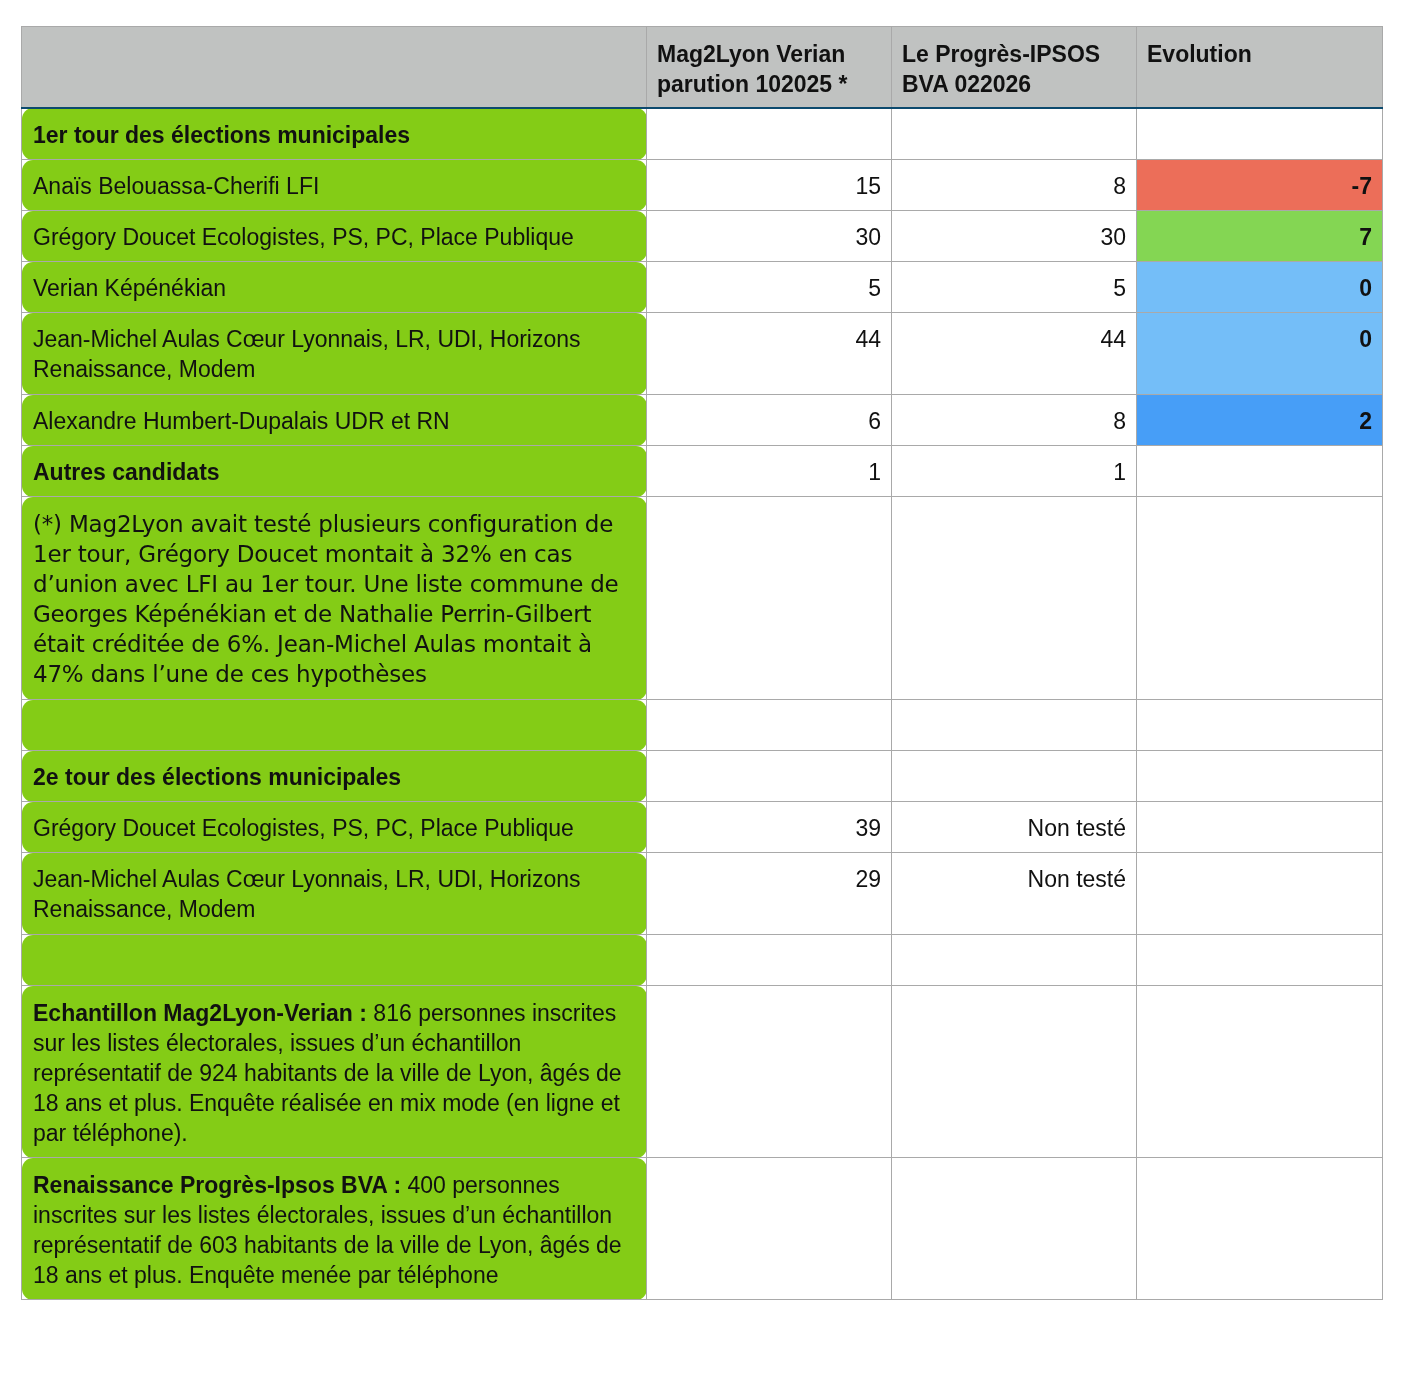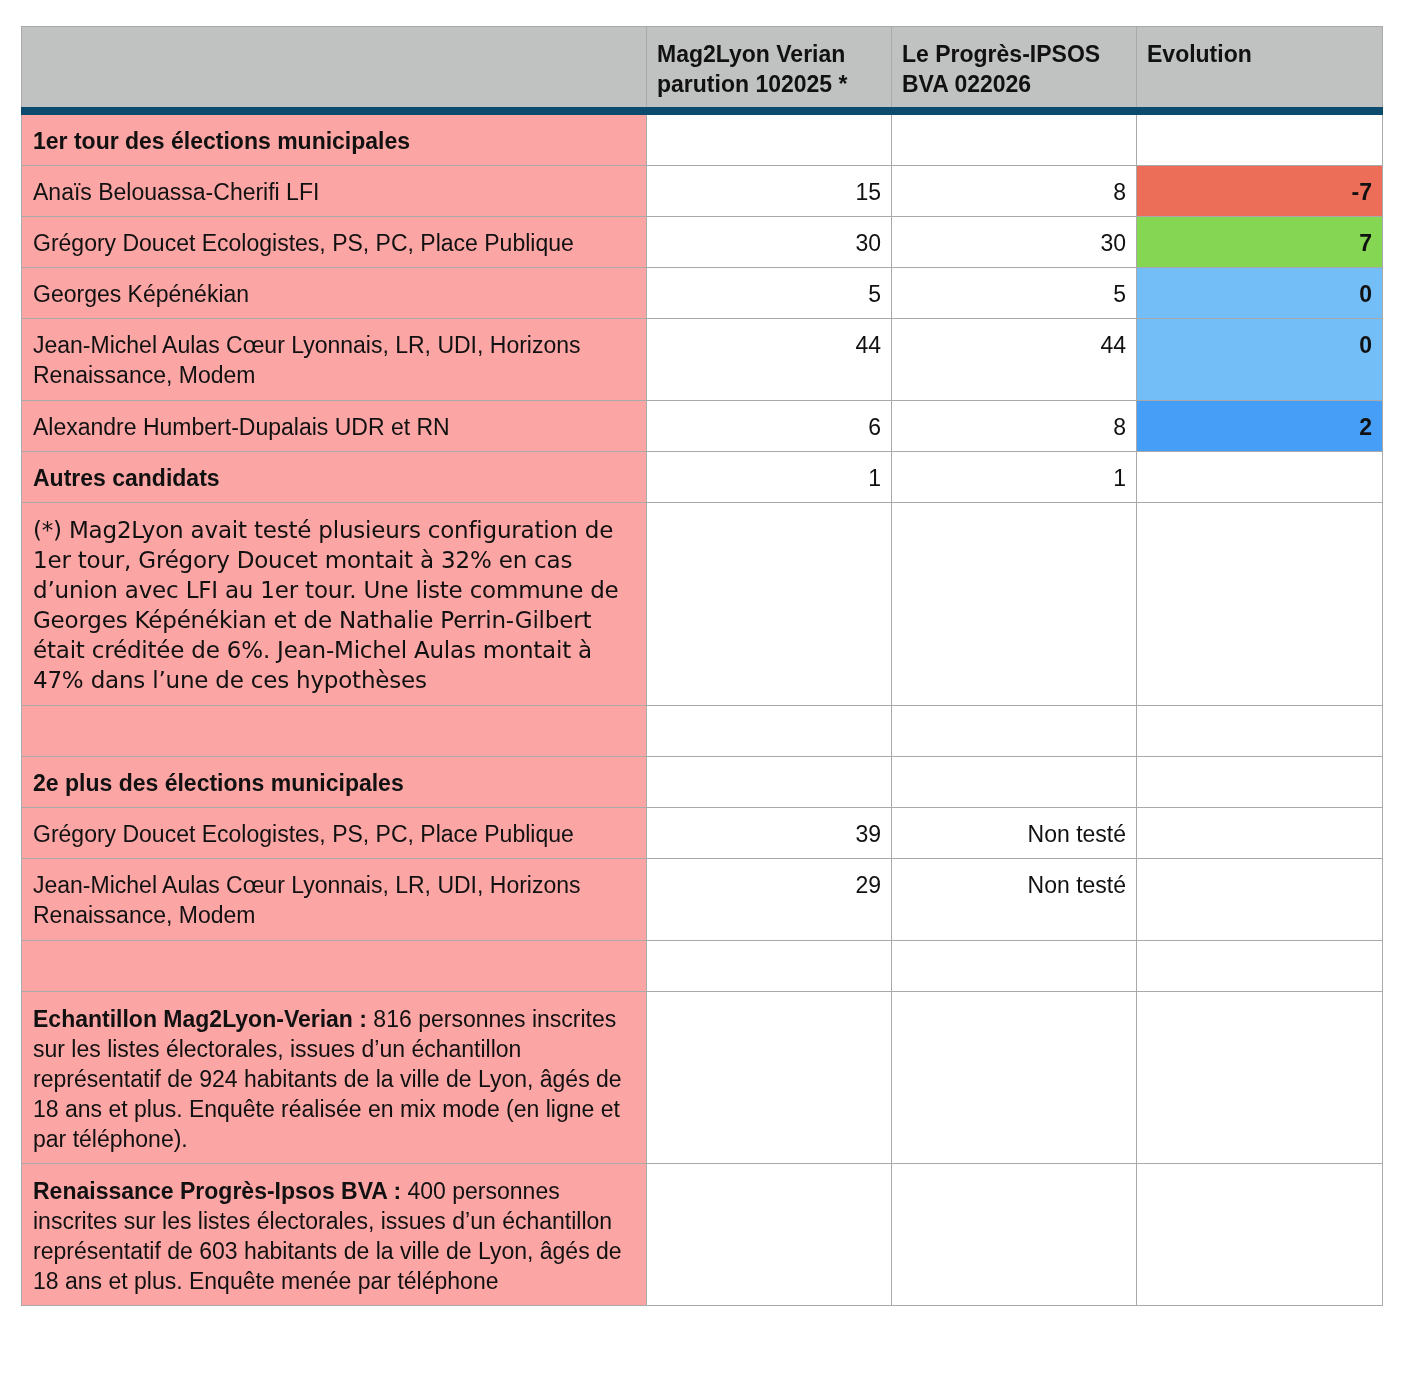--- a/index.html
+++ b/index.html
@@ -20,23 +20,23 @@
     line-height: 30px;
     vertical-align: top;
     background: #ffffff;
   }
   table.poll th {
     background: #c0c2c1;
     text-align: left;
     font-weight: bold;
     padding-top: 12px;
     height: 68px;
-    border-bottom: 8px solid #0c4a6e;
+    border-bottom: 2px solid #0c4a6e;
   }
-  table.poll td.label { background: #fca5a5; padding-left: 11px; }
+  table.poll td.label { background: #84cc16; padding-left: 11px; border-radius: 11px; }
   table.poll td.num { text-align: right; }
   table.poll tr { height: 51px; }
   table.poll td { padding-top: 11px; padding-bottom: 9px; }
   table.poll tr.tall td { padding-bottom: 10px; }
   .bold { font-weight: bold; }
   td.evo { font-weight: bold; text-align: right; }
   .note { font-family: "DejaVu Sans", sans-serif; font-size: 21px; line-height: 27.5px; letter-spacing: -0.2px; }
   tr.spacer td { height: 30px; }
 </style>
 </head>
@@ -71,21 +71,21 @@
       <td class="num">8</td>
       <td class="evo" style="background:#ec6e59">-7</td>
     </tr>
     <tr>
       <td class="label">Grégory Doucet Ecologistes, PS, PC, Place Publique</td>
       <td class="num">30</td>
       <td class="num">30</td>
       <td class="evo" style="background:#84d653">7</td>
     </tr>
     <tr>
-      <td class="label">Georges Képénékian</td>
+      <td class="label">Verian Képénékian</td>
       <td class="num">5</td>
       <td class="num">5</td>
       <td class="evo" style="background:#74bef8">0</td>
     </tr>
     <tr class="tall">
       <td class="label">Jean-Michel Aulas Cœur Lyonnais, LR, UDI, Horizons Renaissance, Modem</td>
       <td class="num">44</td>
       <td class="num">44</td>
       <td class="evo" style="background:#74bef8">0</td>
     </tr>
@@ -108,21 +108,21 @@
       <td></td>
     </tr>
     <tr class="spacer">
       <td class="label"></td>
       <td></td>
       <td></td>
       <td></td>
     </tr>
 
     <tr>
-      <td class="label bold">2e plus des élections municipales</td>
+      <td class="label bold">2e tour des élections municipales</td>
       <td></td>
       <td></td>
       <td></td>
     </tr>
     <tr>
       <td class="label">Grégory Doucet Ecologistes, PS, PC, Place Publique</td>
       <td class="num">39</td>
       <td class="num">Non testé</td>
       <td></td>
     </tr>

